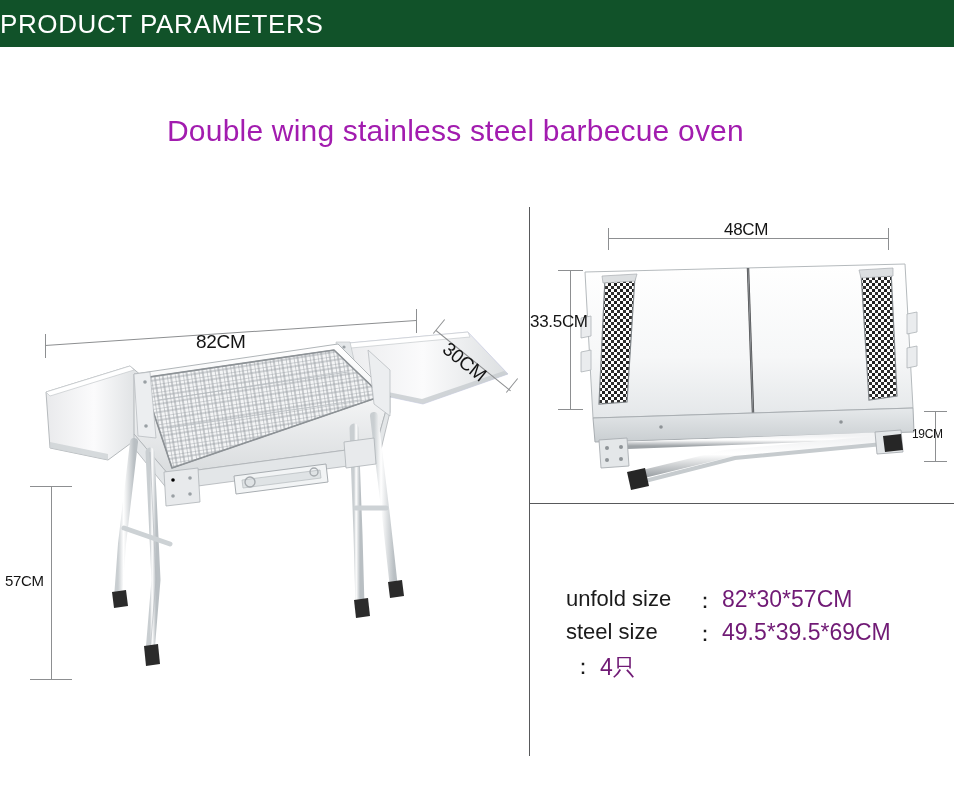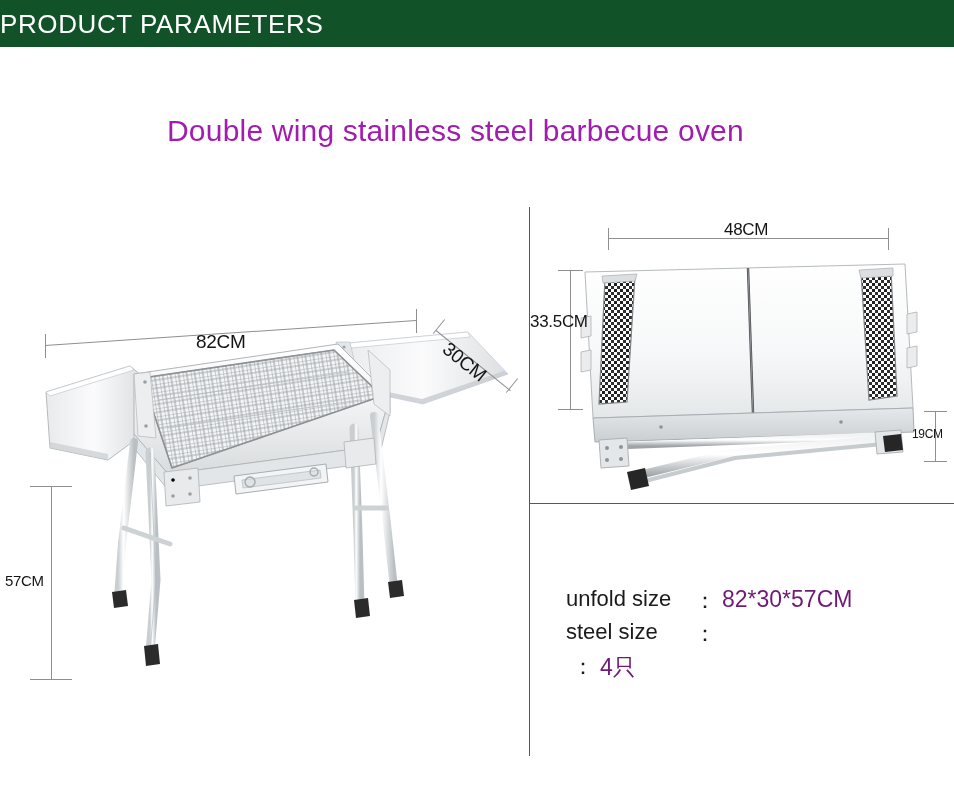--- a/index.html
+++ b/index.html
@@ -299,18 +299,19 @@
 
 <div class="spec-block">
   <div class="spec-row">
     <span class="spec-key">unfold size</span>
     <span class="spec-colon">：</span>
     <span class="spec-val">82*30*57CM</span>
   </div>
   <div class="spec-row">
     <span class="spec-key">steel size</span>
     <span class="spec-colon">：</span>
+    <span class="spec-val">49.5*39.5*69CM</span>
   </div>
   <div class="spec-row">
     <span class="spec-colon">：</span>
     <span class="spec-val">4只</span>
   </div>
 </div>
 
 </body></html>

